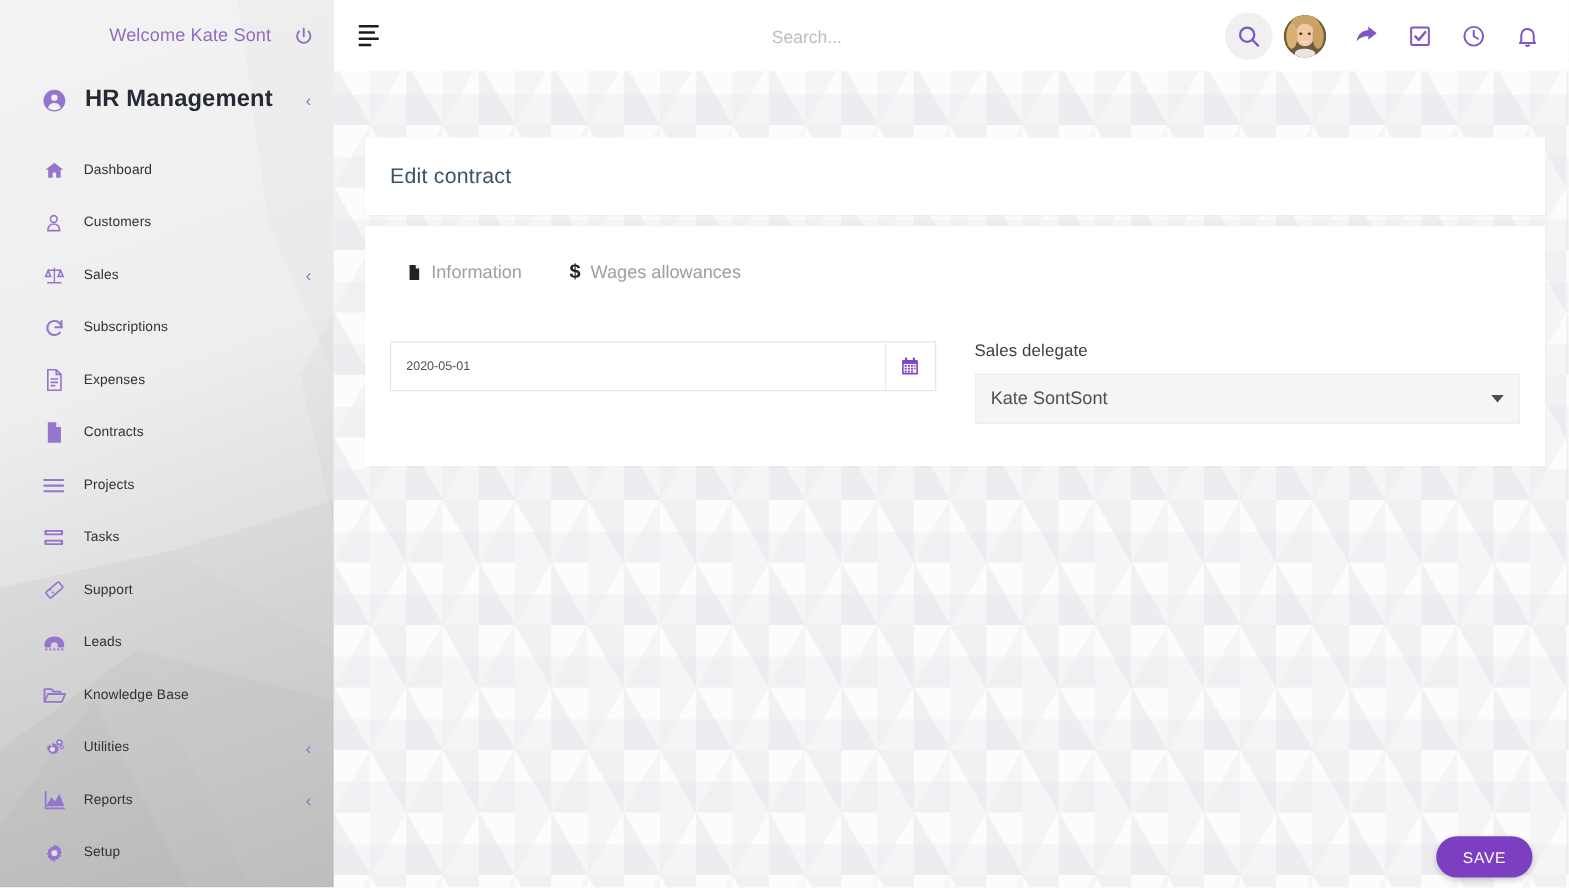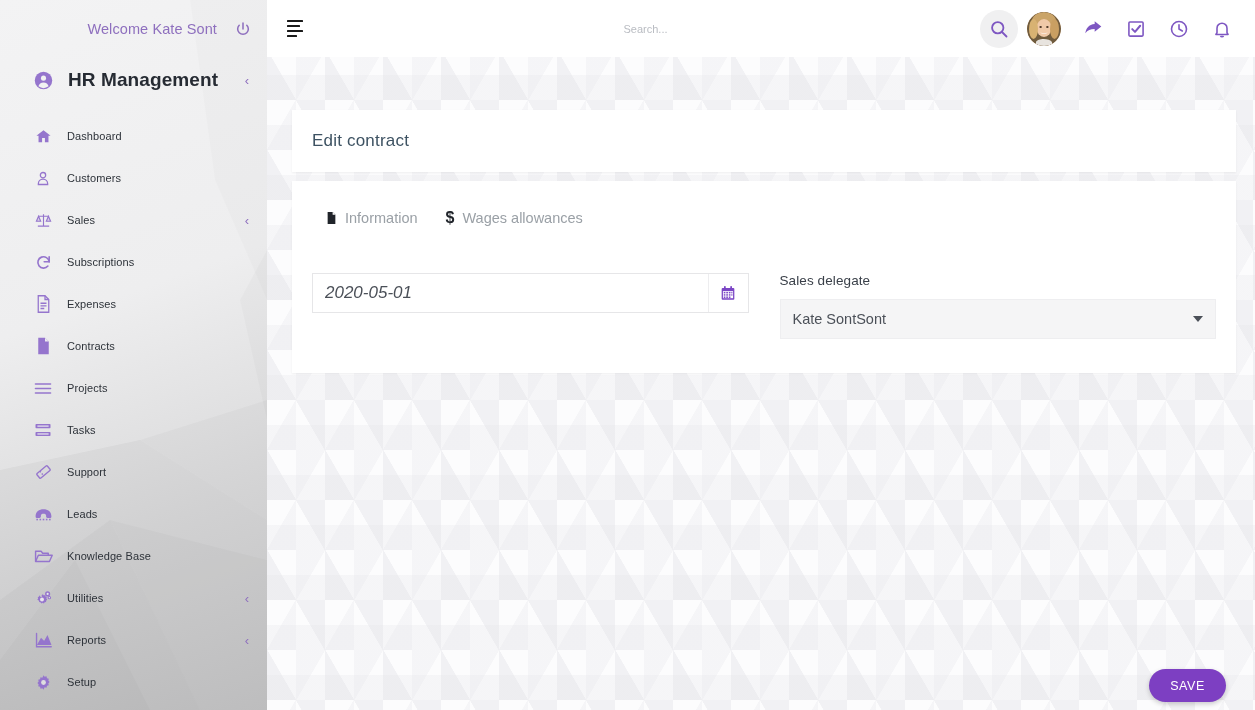--- a/index.html
+++ b/index.html
@@ -76,21 +76,21 @@
   .hamburger i { display:block; height:2.6px; background:#1b1b1b; border-radius:.5px; }
   .hamburger i:nth-child(1){ width:16px; }
   .hamburger i:nth-child(2){ width:13px; }
   .hamburger i:nth-child(3){ width:16px; }
   .hamburger i:nth-child(4){ width:10px; }
 
   .search-wrap { flex: 1; display: flex; justify-content: center; }
   .search-input {
     border: none; outline: none; background: transparent;
     font-family: "Liberation Sans", sans-serif;
-    font-size: 11px; color: #555; width: 320px; text-align: center;
+    font-size: 14px; color: #555; width: 320px; text-align: center;
   }
   .search-input::placeholder { color: #b9bcc2; }
 
   .top-icons { display: flex; align-items: center; gap: 5px; }
   .icon-btn {
     width: 38px; height: 38px; border-radius: 50%;
     display: flex; align-items: center; justify-content: center;
     color: #7e57c2; cursor: pointer;
   }
   .icon-btn.search-hl { background: #f0f0f1; margin-right: 2px; }
@@ -106,21 +106,21 @@
   .card {
     background: #fff; width: 944px;
     box-shadow: 0 1px 2px rgba(0,0,0,.055);
   }
   .card-title {
     height: 62px; display: flex; align-items: center; padding-left: 20px;
     font-size: 17px; color: #3d5262; font-weight: 400; letter-spacing:.2px;
   }
   .card-body { margin-top: 9px; padding: 0 20px 34px 20px; }
 
-  .tabs { display: flex; align-items: flex-end; gap: 0; padding-top: 17px; }
+  .tabs { display: flex; align-items: flex-end; gap: 10px; padding-top: 17px; }
   .tab {
     display: flex; align-items: center; gap: 8px;
     padding: 12px 14px 13px 14px; cursor: pointer;
     font-size: 14.5px; color: #9aa0a6; border-bottom: 2px solid transparent;
   }
   .tab .tab-ico { display:flex; align-items:center; }
   .tab.active { color: #7e57c2; border-bottom-color: #7e57c2; }
   .tab.t-info .tab-ico { color: #20242a; }
   .tab.t-wages .tab-ico { color: #20242a; }
   .tab.t-signed .tab-ico { color: #7e57c2; }
@@ -131,21 +131,21 @@
   .field-label {
     font-size: 13.5px; color: #3a4049; margin-bottom: 11px; display: block; letter-spacing:.1px;
   }
   .date-wrap {
     display: flex; align-items: stretch; height: 40px;
     border: 1px solid #e6e6e8; background: #fff;
   }
   .date-wrap input {
     flex: 1; border: none; outline: none; background: transparent;
     padding: 0 12px; font-family: "Liberation Sans", sans-serif;
-    font-size: 17px; color: #4b5058; font-style: italic;
+    font-size: 10px; color: #4b5058;
   }
   .date-btn {
     width: 40px; display: flex; align-items: center; justify-content: center;
     border-left: 1px solid #ededef; color: #7b46c5; cursor: pointer;
   }
   .select-wrap {
     height: 40px; background: #f5f5f6; border: 1px solid #eeeef0;
     display: flex; align-items: center; padding: 0 12px; cursor: pointer;
   }
   .select-wrap .sel-val { flex: 1; font-size: 14.5px; color: #4b5058; }

